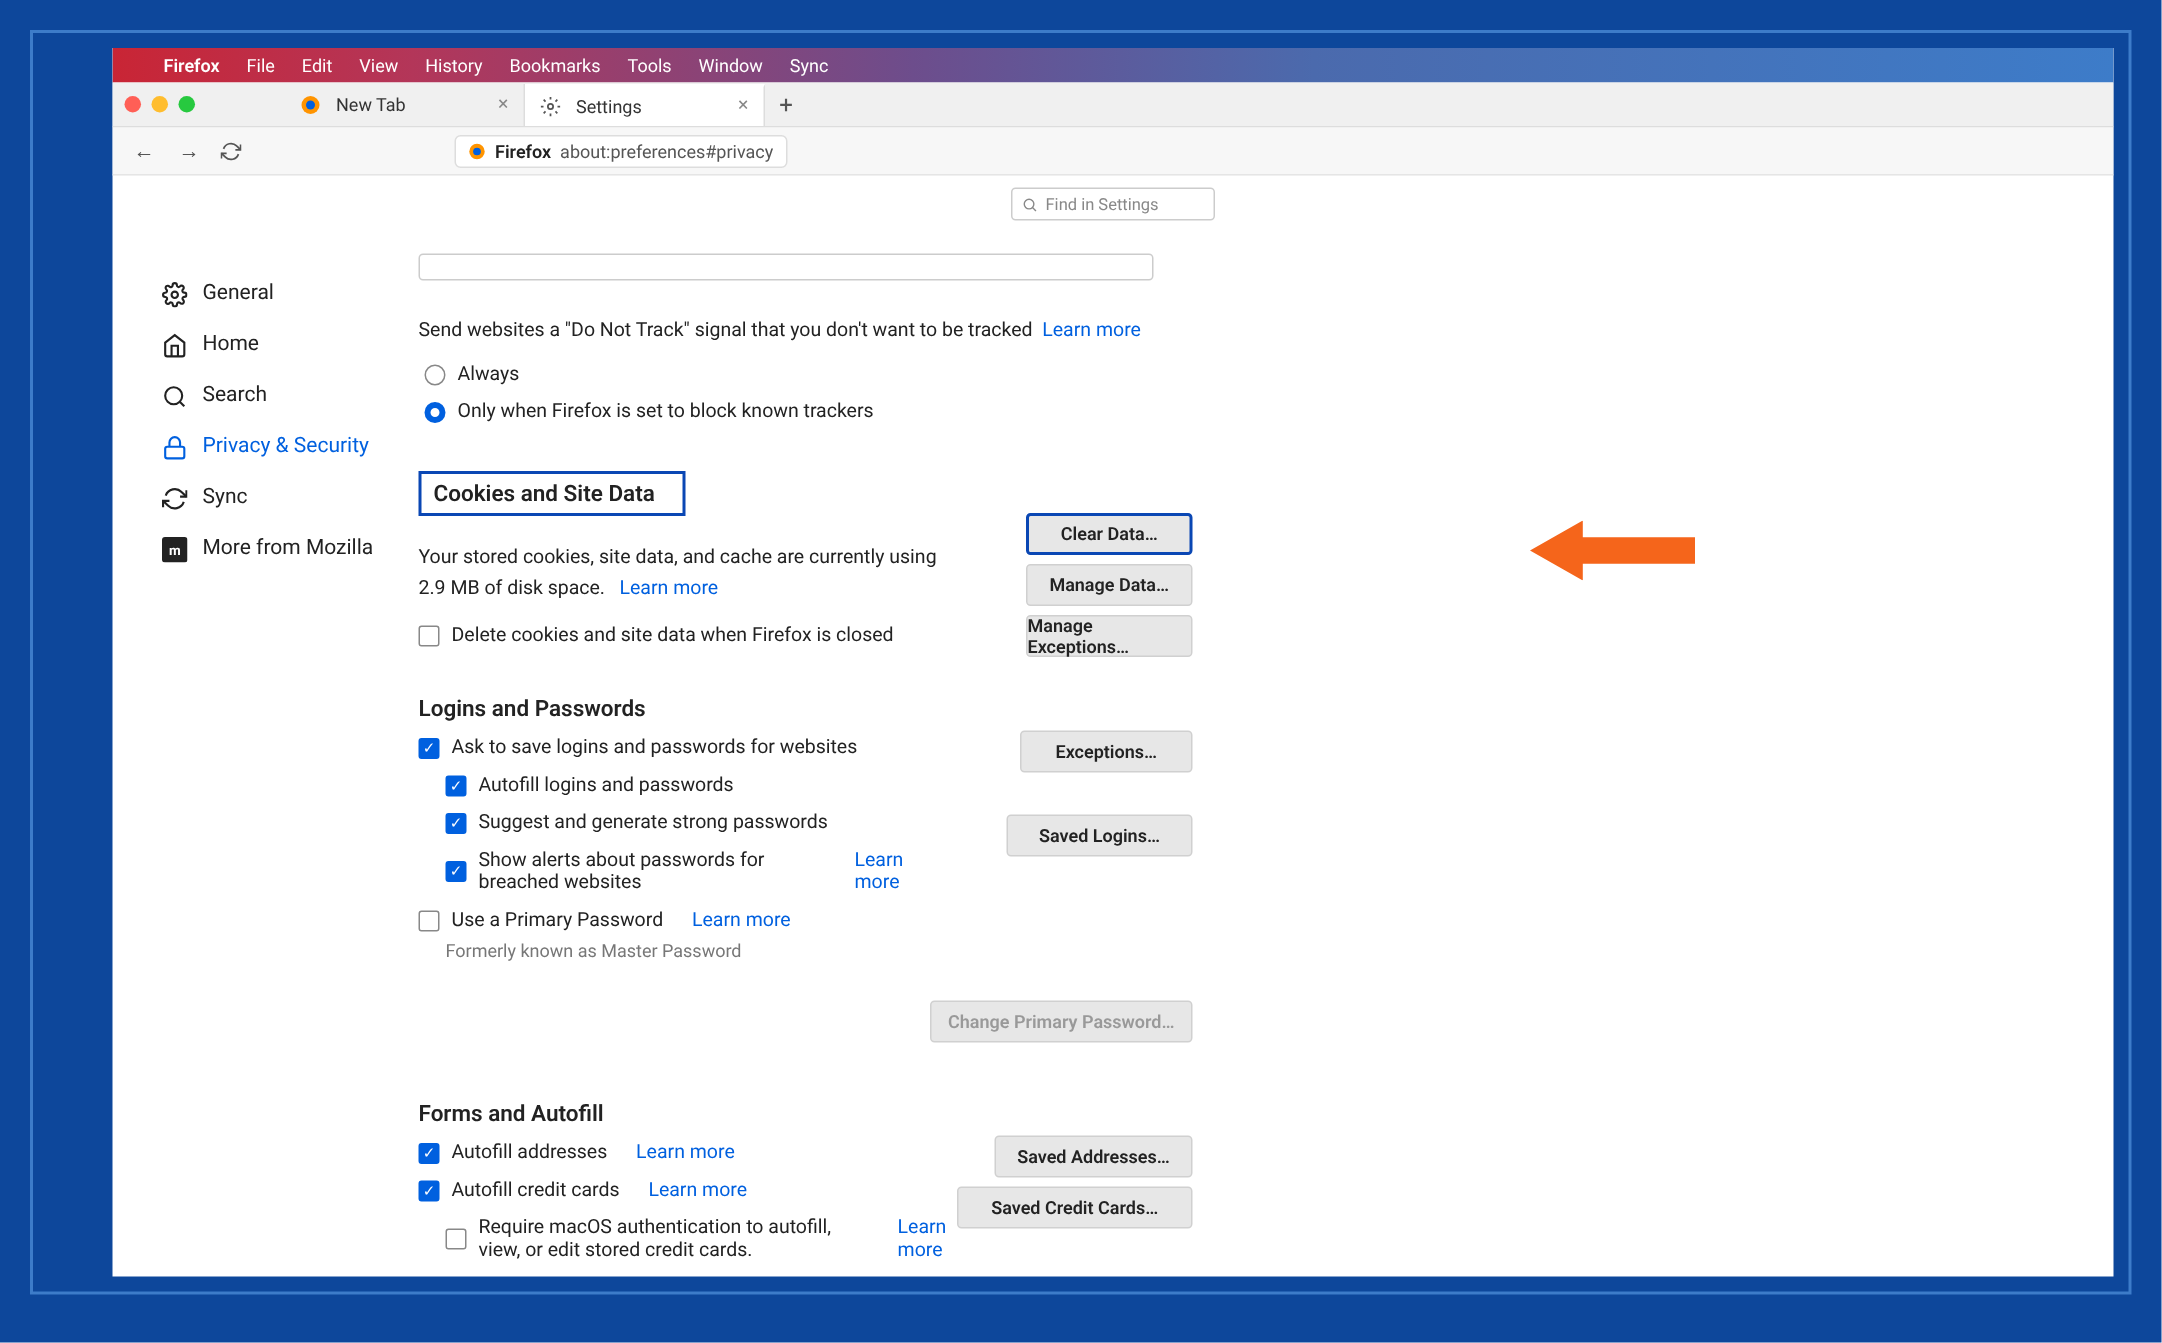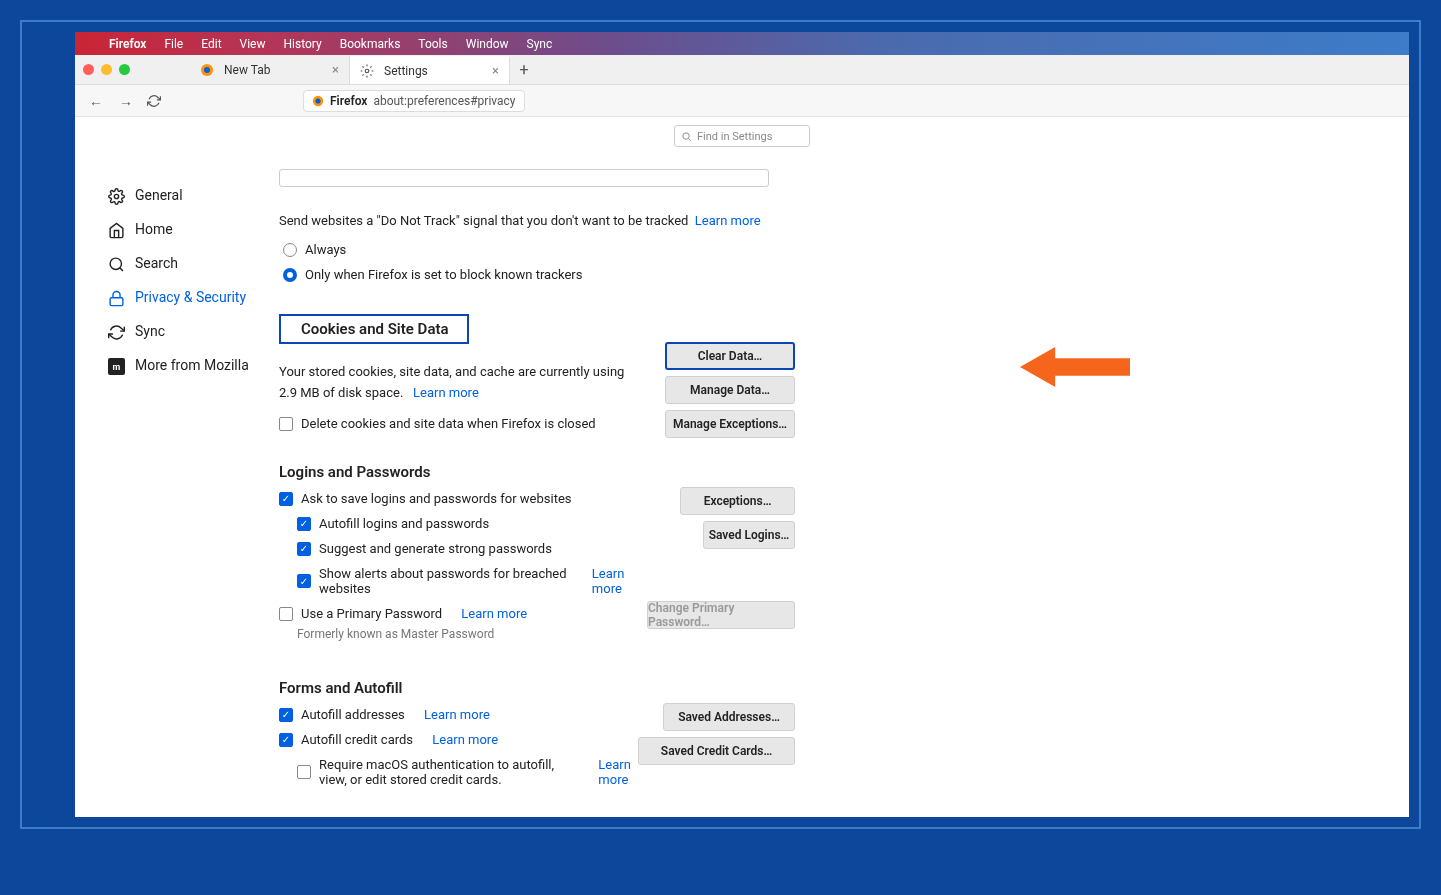--- a/index.html
+++ b/index.html
@@ -34,26 +34,26 @@
 .sidebar-item.active { color: #0060df; }
 .sidebar-icon { width: 18px; height: 18px; display: inline-flex; align-items: center; justify-content: center; }
 .main { flex: 0 0 520px; padding: 40px 0 0 4px; font-size: 13px; color: #222; position: relative; }
 .fake-box { border: 1px solid #ccc; border-radius: 3px; height: 18px; width: 490px; margin-bottom: 26px; }
 .dnt-text { margin-bottom: 14px; }
 .link { color: #0060df; cursor: pointer; }
 .radio-row { display: flex; align-items: center; gap: 8px; margin-bottom: 10px; margin-left: 4px; }
 .radio { width: 14px; height: 14px; border: 1px solid #888; border-radius: 50%; display: inline-block; }
 .radio.checked { border: 4px solid #0060df; }
 .section-title { font-size: 15px; font-weight: 600; margin-bottom: 10px; }
-.section-title.boxed { border: 2px solid #0a47b4; display: inline-block; padding: 4px 18px 4px 20px; }
+.section-title.boxed { border: 2px solid #0a47b4; display: inline-block; padding: 4px 18px 4px 8px; }
 .row { display: flex; align-items: flex-start; justify-content: space-between; }
 .cookies-desc { max-width: 350px; line-height: 1.6; }
-.btn { background: #e7e7e7; border: 1px solid #d0d0d0; border-radius: 3px; width: 130px; height: 28px; font-size: 12px; color: #222; font-weight: 600; cursor: pointer; margin-bottom: 6px; display: flex; align-items: center; justify-content: center; }
+.btn { background: #e7e7e7; border: 1px solid #d0d0d0; border-radius: 3px; width: 111px; height: 28px; font-size: 12px; color: #222; font-weight: 600; cursor: pointer; margin-bottom: 6px; display: flex; align-items: center; justify-content: center; }
 .btn.highlight { border: 2px solid #0a47b4; }
-.btn.disabled { color: #999; cursor: default; width: 148px; }
+.btn.disabled { color: #999; cursor: default; width: 175px; }
 .btn-col { display: flex; flex-direction: column; align-items: flex-end; }
 .checkbox-row { display: flex; align-items: center; gap: 8px; margin-bottom: 10px; }
 .checkbox-row.indent { margin-left: 18px; }
 .chk { width: 14px; height: 14px; border: 1px solid #888; border-radius: 2px; display: inline-flex; align-items: center; justify-content: center; flex-shrink: 0; }
 .chk.checked { background: #0060df; border-color: #0060df; color: #fff; font-size: 10px; }
 .section-gap { margin-top: 32px; }
 .muted { color: #777; font-size: 12px; margin-top: -4px; margin-left: 18px; margin-bottom: 6px; }
 .arrow-annotation { position: absolute; left: 745px; top: 218px; }
 .arrow-shape { width: 110px; height: 40px; background: #f5651b; clip-path: polygon(0 50%, 32% 0, 32% 28%, 100% 28%, 100% 72%, 32% 72%, 32% 100%); }
 svg { display: block; }
@@ -258,23 +258,23 @@
           <span>Show alerts about passwords for breached websites</span>
           &nbsp;<span class="link">Learn more</span>
         </div>
         <div class="checkbox-row">
           <span class="chk"></span>
           <span>Use a Primary Password</span>
           &nbsp;<span class="link">Learn more</span>
         </div>
         <div class="muted">Formerly known as Master Password</div>
       </div>
-      <div class="btn-col" style="margin-top:24px;">
+      <div class="btn-col" style="margin-top:24px;gap:22px;">
         <div class="btn" style="width:115px;">Exceptions…</div>
-        <div class="btn" style="width:92px;">Saved Logins…</div>
+        <div class="btn" style="width:124px;">Saved Logins…</div>
         <div style="height:46px;"></div>
         <div class="btn disabled">Change Primary Password…</div>
       </div>
     </div>
 
     <div class="section-gap"></div>
 
     <div class="row">
       <div style="flex:1;">
         <div class="section-title">Forms and Autofill</div>

